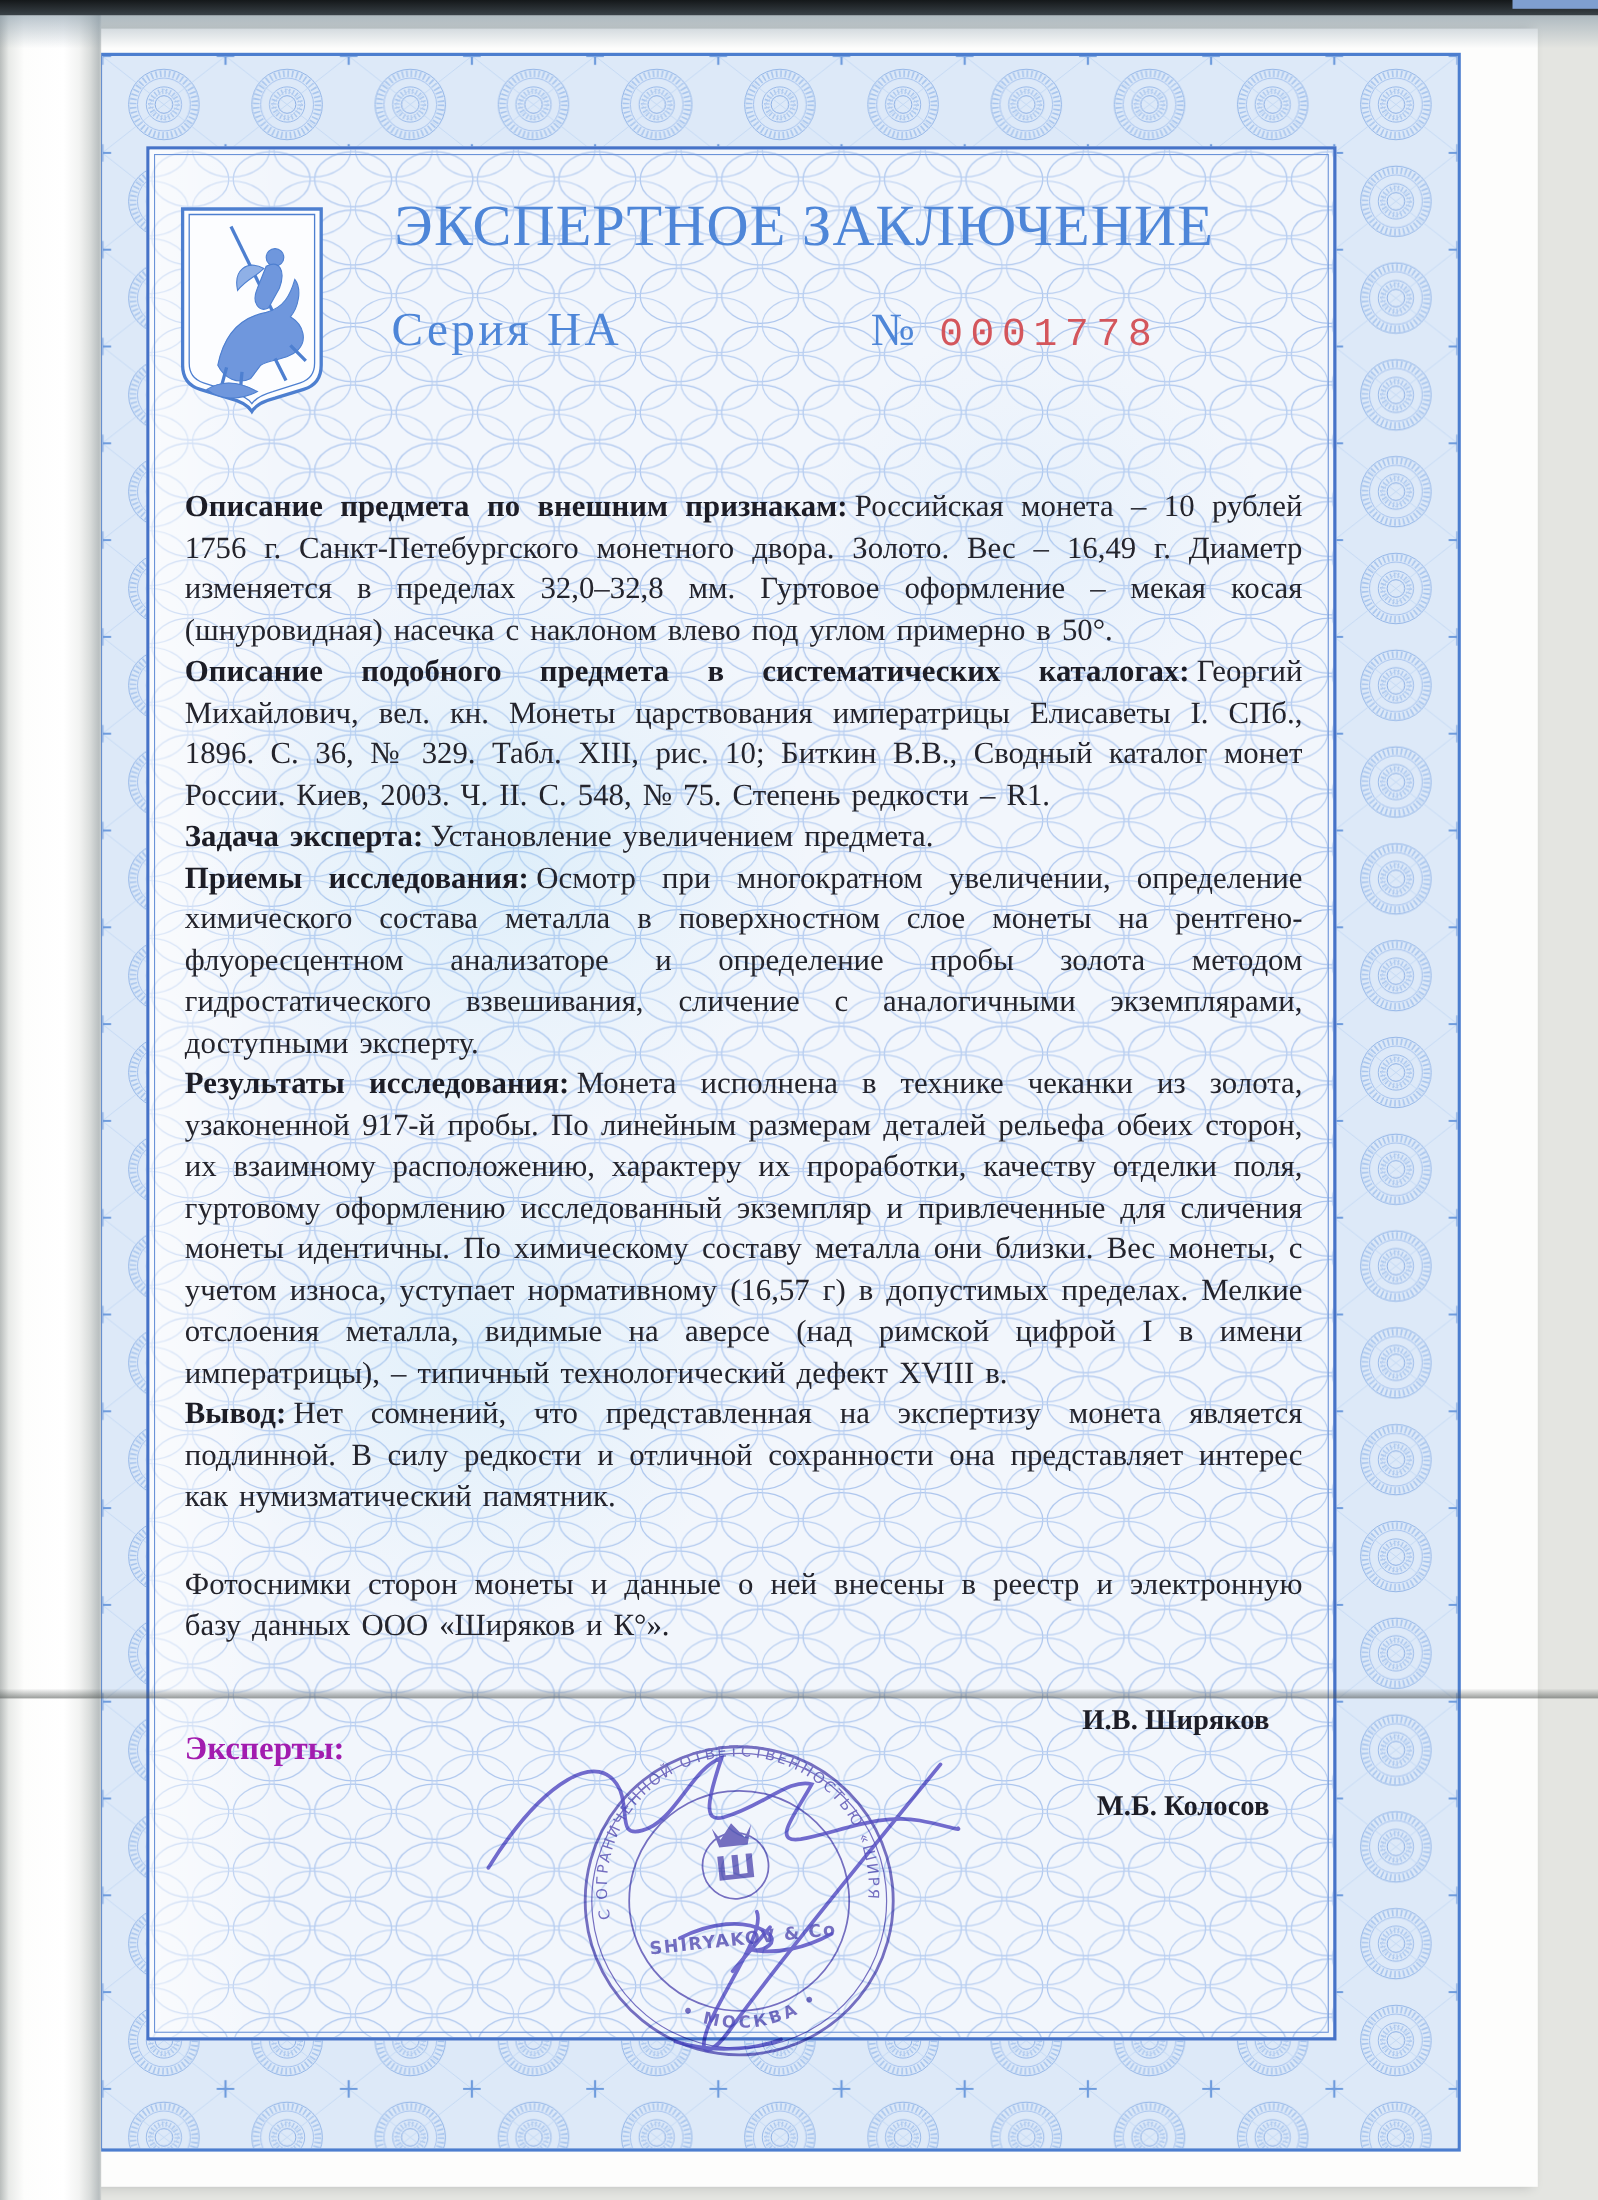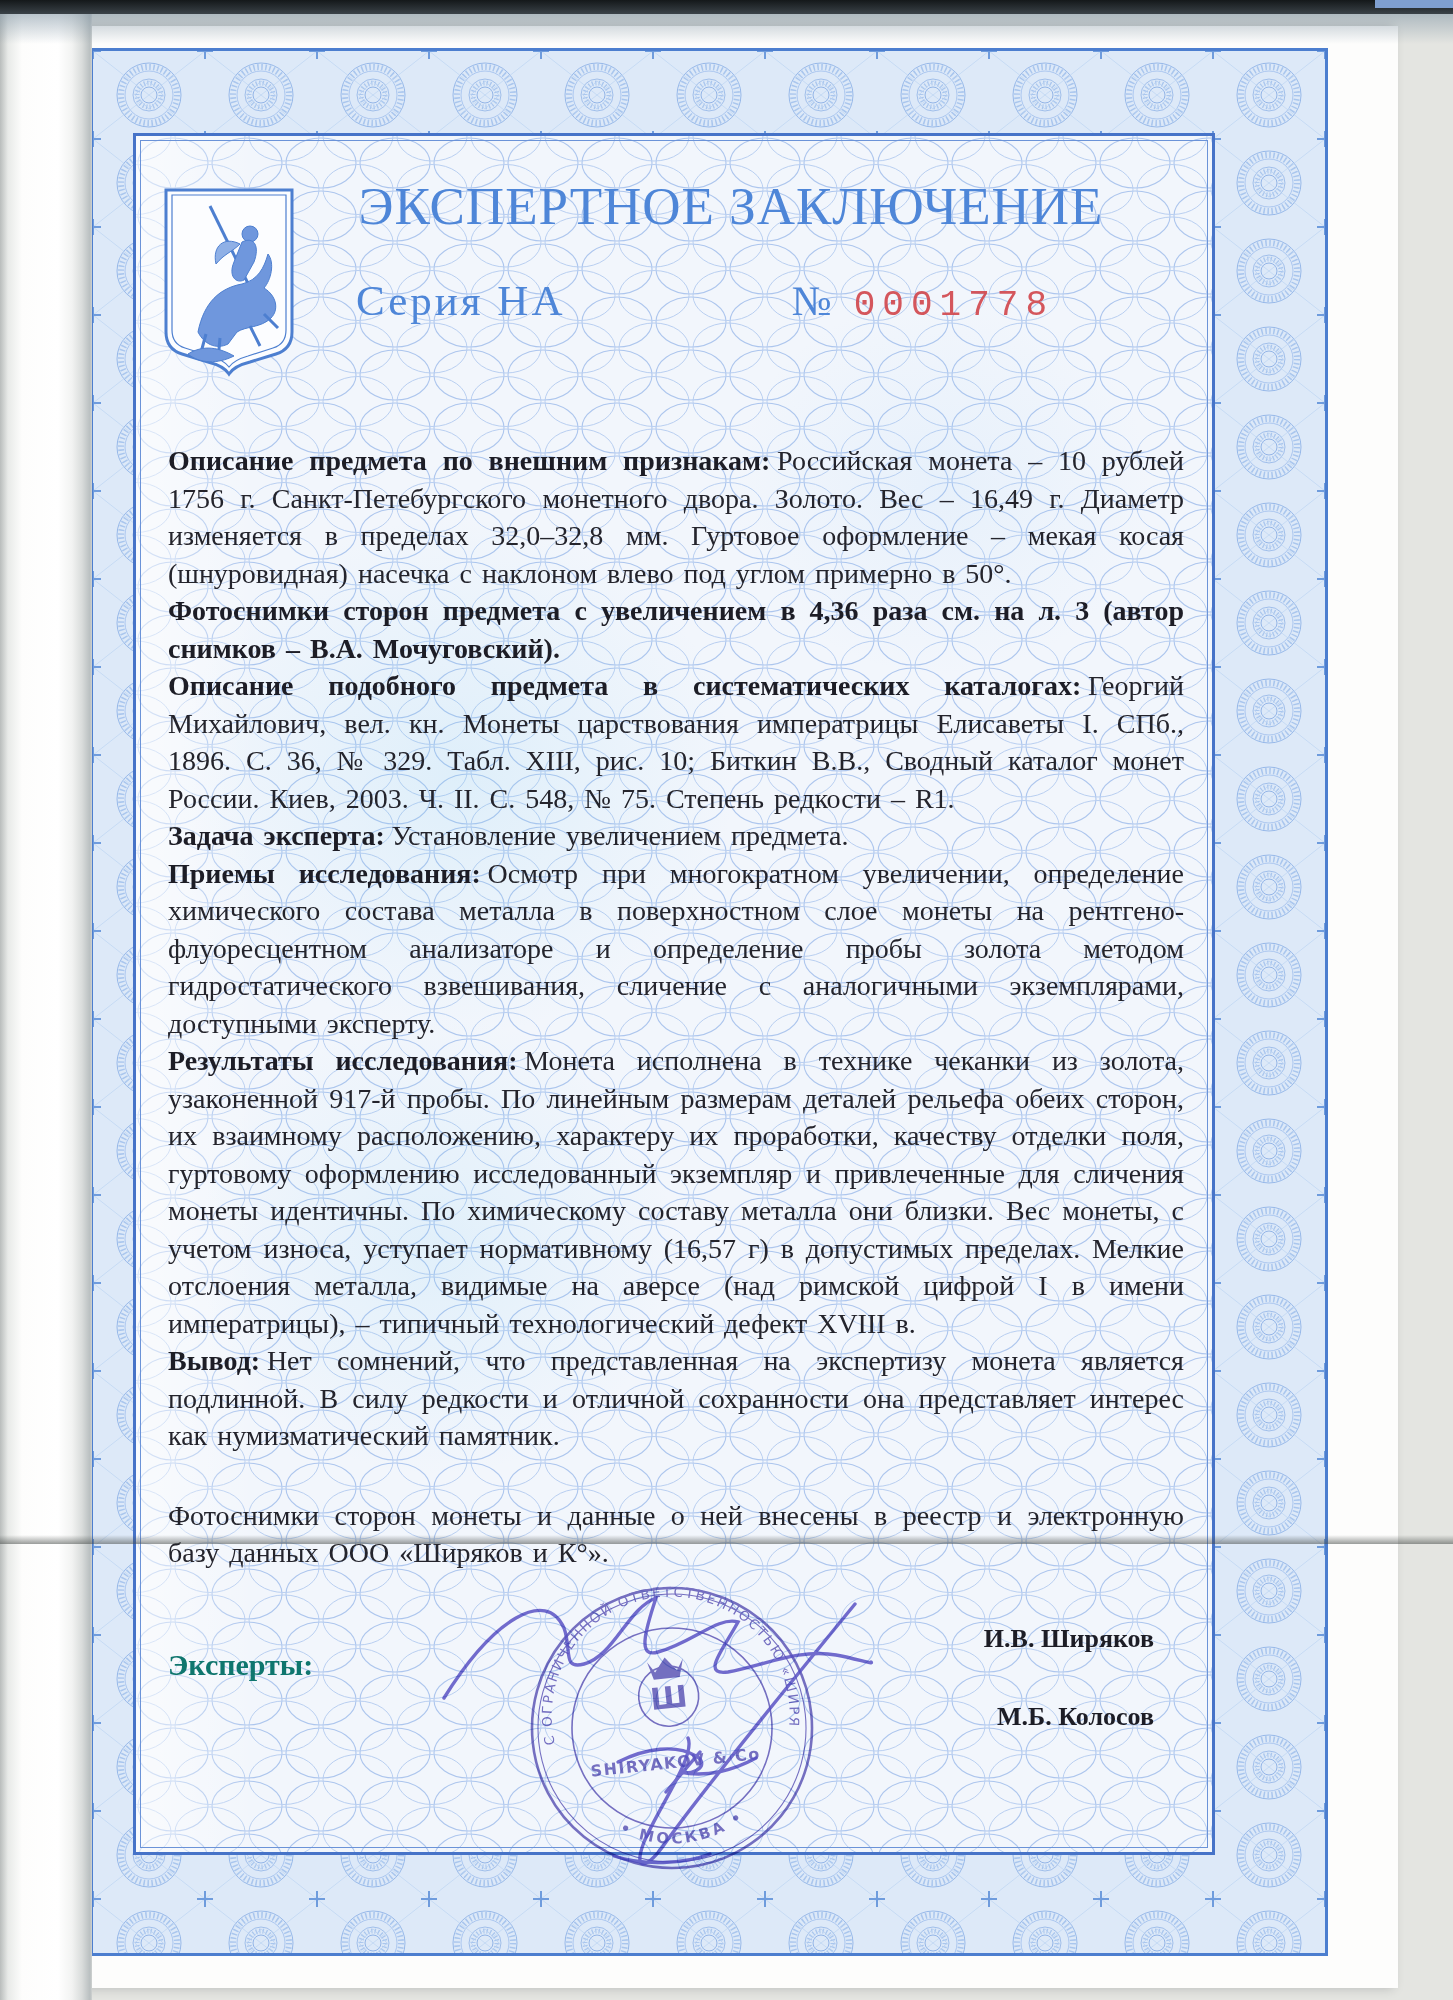--- a/index.html
+++ b/index.html
@@ -53,21 +53,21 @@
   .numdigits{font-family:"Liberation Mono", monospace;font-size:36px;
     letter-spacing:7px;color:#d2494f;opacity:.92;}
 
   
   .bodytxt{margin-top:28px;color:#24242c;}
   .body-par{font-size:28px;line-height:37.5px;text-align:justify;margin:0;
     word-spacing:3px;}
   .lead{font-weight:bold;color:#1d1d26;padding-right:.24em;}
   .registry{margin-top:42px;}
   .experts-row{position:relative;margin-top:52px;height:190px;}
-  .experts-label{position:absolute;left:0;top:24px;font-weight:bold;font-size:30px;color:#0f766e;text-align:center;}
+  .experts-label{position:absolute;left:0;top:24px;font-weight:bold;font-size:30px;color:#a21caf;text-align:center;}
   .names{position:absolute;right:30px;top:0;text-align:right;}
   .name{font-weight:bold;font-size:26px;color:#1d1d26;margin-bottom:48px;white-space:nowrap;}
 
   
   .stamp-layer{position:absolute;left:280px;top:1530px;width:660px;height:370px;
     z-index:4;mix-blend-mode:multiply;opacity:.92;}
 </style>
 </head>
 <body>
 
@@ -145,23 +145,20 @@
             <span class="numgrp">
               <span class="numsign">№</span>
               <span class="numdigits">0001778</span>
             </span>
           </div>
         </div>
 
         <div class="bodytxt">
           <p class="body-par">
             <b class="lead">Описание предмета по внешним признакам:</b><span>Российская монета – 10 рублей 1756 г. Санкт-Петебургского монетного двора. Золото. Вес – 16,49 г. Диаметр изменяется в пределах 32,0–32,8 мм. Гуртовое оформление – мекая косая (шнуровидная) насечка с наклоном влево под углом примерно в 50°.</span>
-          </p>
-          <p class="body-par">
-            <b class="lead">Фотоснимки сторон предмета с увеличением в 4,36 раза см. на л. 3 (автор снимков – В.А. Мочуговский).</b><span></span>
           </p>
           <p class="body-par">
             <b class="lead">Описание подобного предмета в систематических каталогах:</b><span>Георгий Михайлович, вел. кн. Монеты царствования императрицы Елисаветы I. СПб., 1896. С. 36, № 329. Табл. XIII, рис. 10; Биткин В.В., Сводный каталог монет России. Киев, 2003. Ч. II. С. 548, № 75. Степень редкости – R1.</span>
           </p>
           <p class="body-par">
             <b class="lead">Задача эксперта:</b><span>Установление увеличением предмета.</span>
           </p>
           <p class="body-par">
             <b class="lead">Приемы исследования:</b><span>Осмотр при многократном увеличении, определение химического состава металла в поверхностном слое монеты на рентгено-флуоресцентном анализаторе и определение пробы золота методом гидростатического взвешивания, сличение с аналогичными экземплярами, доступными эксперту.</span>
           </p>

